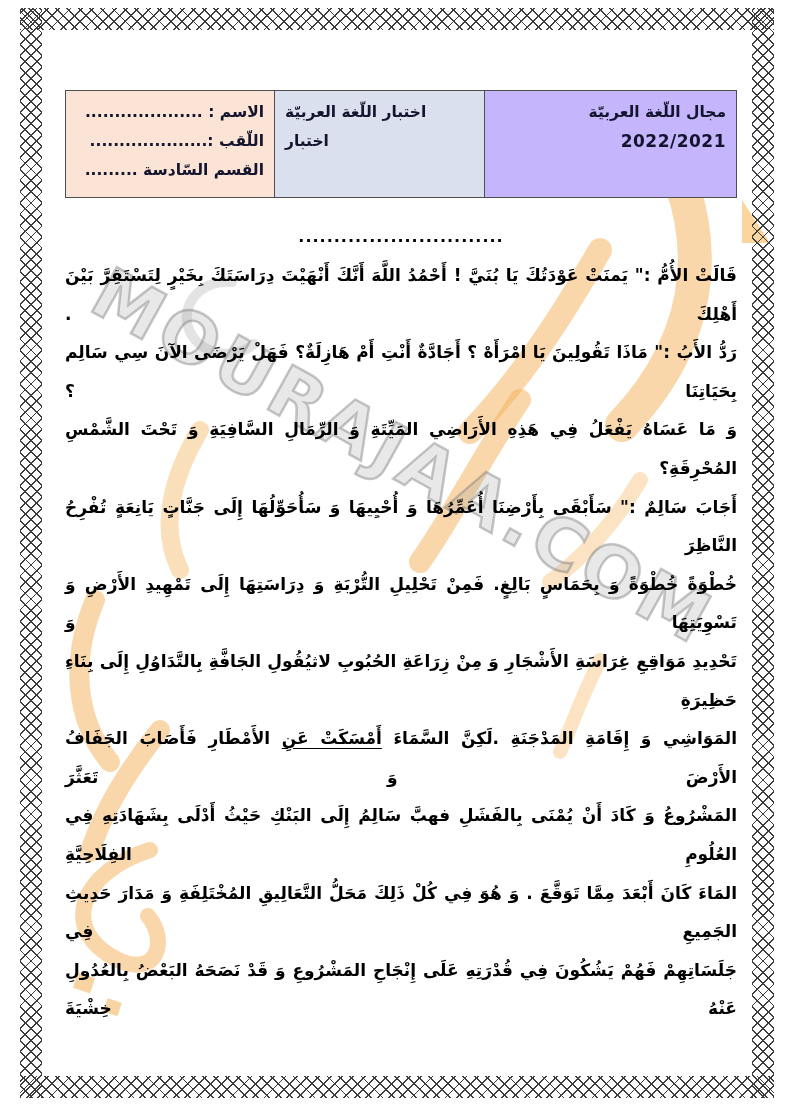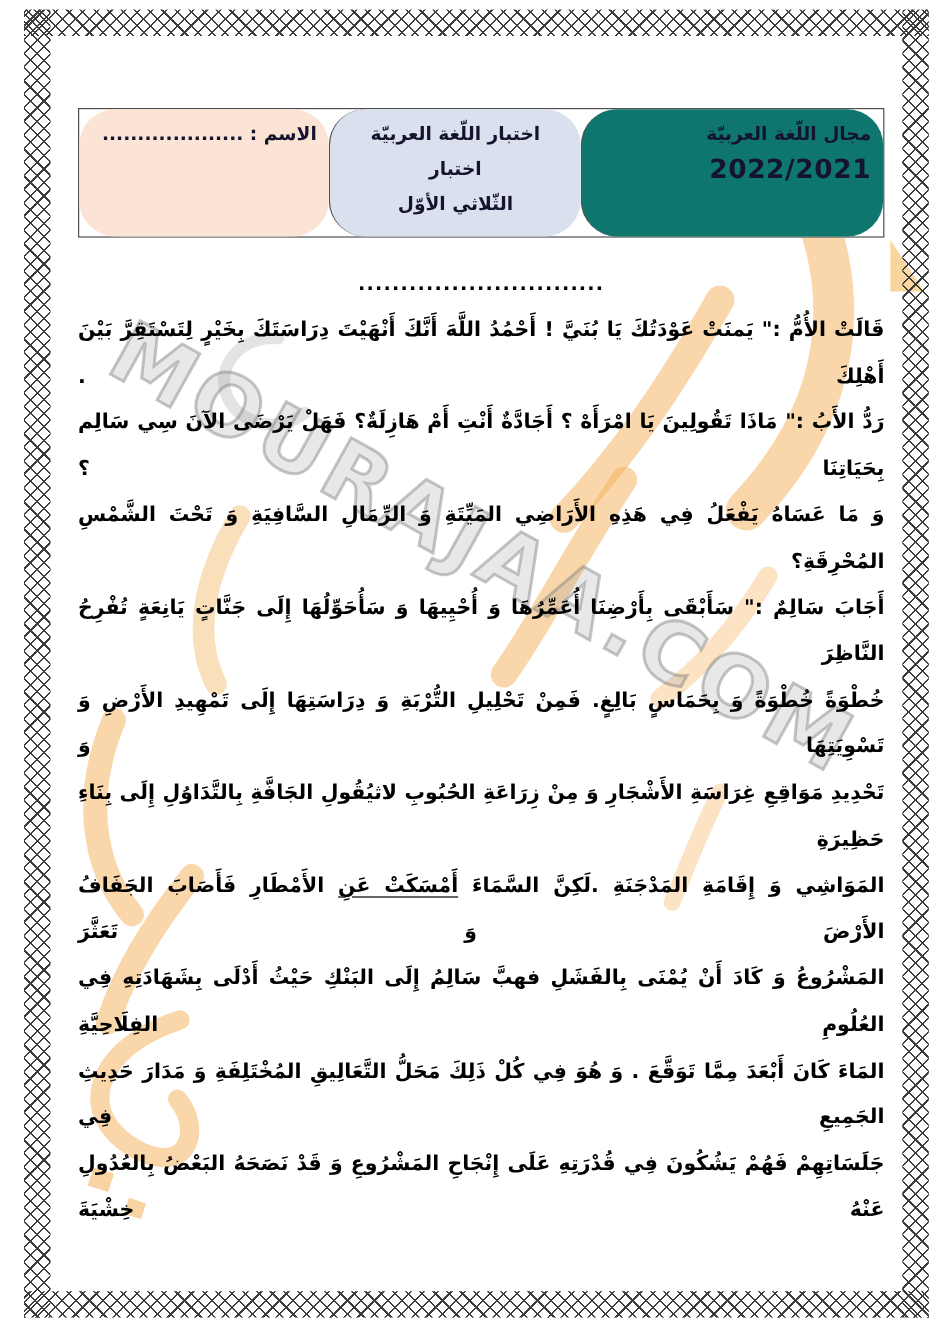--- a/index.html
+++ b/index.html
@@ -19,25 +19,25 @@
   
   .wm-orange{position:absolute;left:0;top:0;z-index:1;}
   .wm-site{position:absolute;left:118px;top:252px;z-index:1;transform:rotate(29deg);
     transform-origin:0 0;font-size:70px;font-weight:bold;letter-spacing:5px;white-space:nowrap;
     color:rgba(148,148,148,0.22);-webkit-text-stroke:2.5px rgba(120,120,120,0.42);}
 
   
   .content{position:absolute;left:65px;top:90px;width:672px;z-index:2;direction:rtl;}
   .htable{display:flex;direction:rtl;border:1.6px solid #4f4f4f;height:106px;background:#fff;}
   .hcell{box-sizing:border-box;padding:7px 10px 0;font-weight:bold;font-size:15.5px;
-         color:#14142e;line-height:29px;border-radius:30px;}
-  .cell-school{width:252px;background:#0f766e;text-align:right;border-left:1.6px solid #4f4f4f;}
-  .cell-exam{width:210px;background:#DBE0EF;text-align:center;border-left:1.6px solid #4f4f4f;}
+         color:#14142e;line-height:29px;}
+  .cell-school{width:252px;background:#c4b5fd;text-align:right;border-left:1.6px solid #4f4f4f;}
+  .cell-exam{width:210px;background:#DBE0EF;text-align:left;border-left:1.6px solid #4f4f4f;}
   .cell-student{flex:1;background:#FBE4D5;text-align:right;}
-  .year{font-size:22px;letter-spacing:0.5px;}
+  .year{font-size:17px;letter-spacing:0.5px;}
 
   .dotted{text-align:center;font-weight:bold;font-size:16px;margin-top:26px;
           letter-spacing:1px;color:#000;line-height:26px;}
 
   .reading{margin-top:6px;}
   .bline{font-weight:bold;font-size:17px;line-height:38.6px;color:#000;
          text-align:justify;text-align-last:justify;}
   .u{text-decoration:underline;text-underline-offset:4px;}
 </style>
 </head>
@@ -73,24 +73,25 @@
   <div class="content">
 
     <div class="htable">
       <div class="hcell cell-school">
         <div>مجال اللّغة العربيّة</div>
         <div class="year">2022/2021</div>
       </div>
       <div class="hcell cell-exam">
         <div>اختبار اللّغة العربيّة</div>
         <div>اختبار</div>
-        <div>الثّلاثي الأوّل</div>
       </div>
       <div class="hcell cell-student">
         <div>الاسم : ....................</div>
+        <div>اللّقب :....................</div>
+        <div>القسم السّادسة .........</div>
       </div>
     </div>
 
     <div class="dotted">.............................</div>
 
     <div class="reading">
       <div class="bline">قَالَتْ الأُمُّ :" يَمنَتْ عَوْدَتُكَ يَا بُنَيَّ ! أَحْمُدُ اللَّهَ أَنَّكَ أَنْهَيْتَ دِرَاسَتَكَ بِخَيْرٍ لِتَسْتَقِرَّ بَيْنَ أَهْلِكَ .</div>
       <div class="bline">رَدُّ الأَبُ :" مَاذَا تَقُولِينَ يَا امْرَأَهْ ؟ أَجَادَّةٌ أَنْتِ أَمْ هَازِلَةٌ؟ فَهَلْ يَرْضَى الآنَ سِي سَالِم بِحَيَاتِنَا ؟</div>
       <div class="bline">وَ مَا عَسَاهُ يَفْعَلُ فِي هَذِهِ الأَرَاضِي المَيِّتَةِ وَ الرِّمَالِ السَّافِيَةِ وَ تَحْتَ الشَّمْسِ المُحْرِقَةِ؟</div>
       <div class="bline">أَجَابَ سَالِمٌ :" سَأَبْقَى بِأَرْضِنَا أُعَمِّرُهَا وَ أُحْيِيهَا وَ سَأُحَوِّلُهَا إِلَى جَنَّاتٍ يَانِعَةٍ تُفْرِحُ النَّاظِرَ</div>

